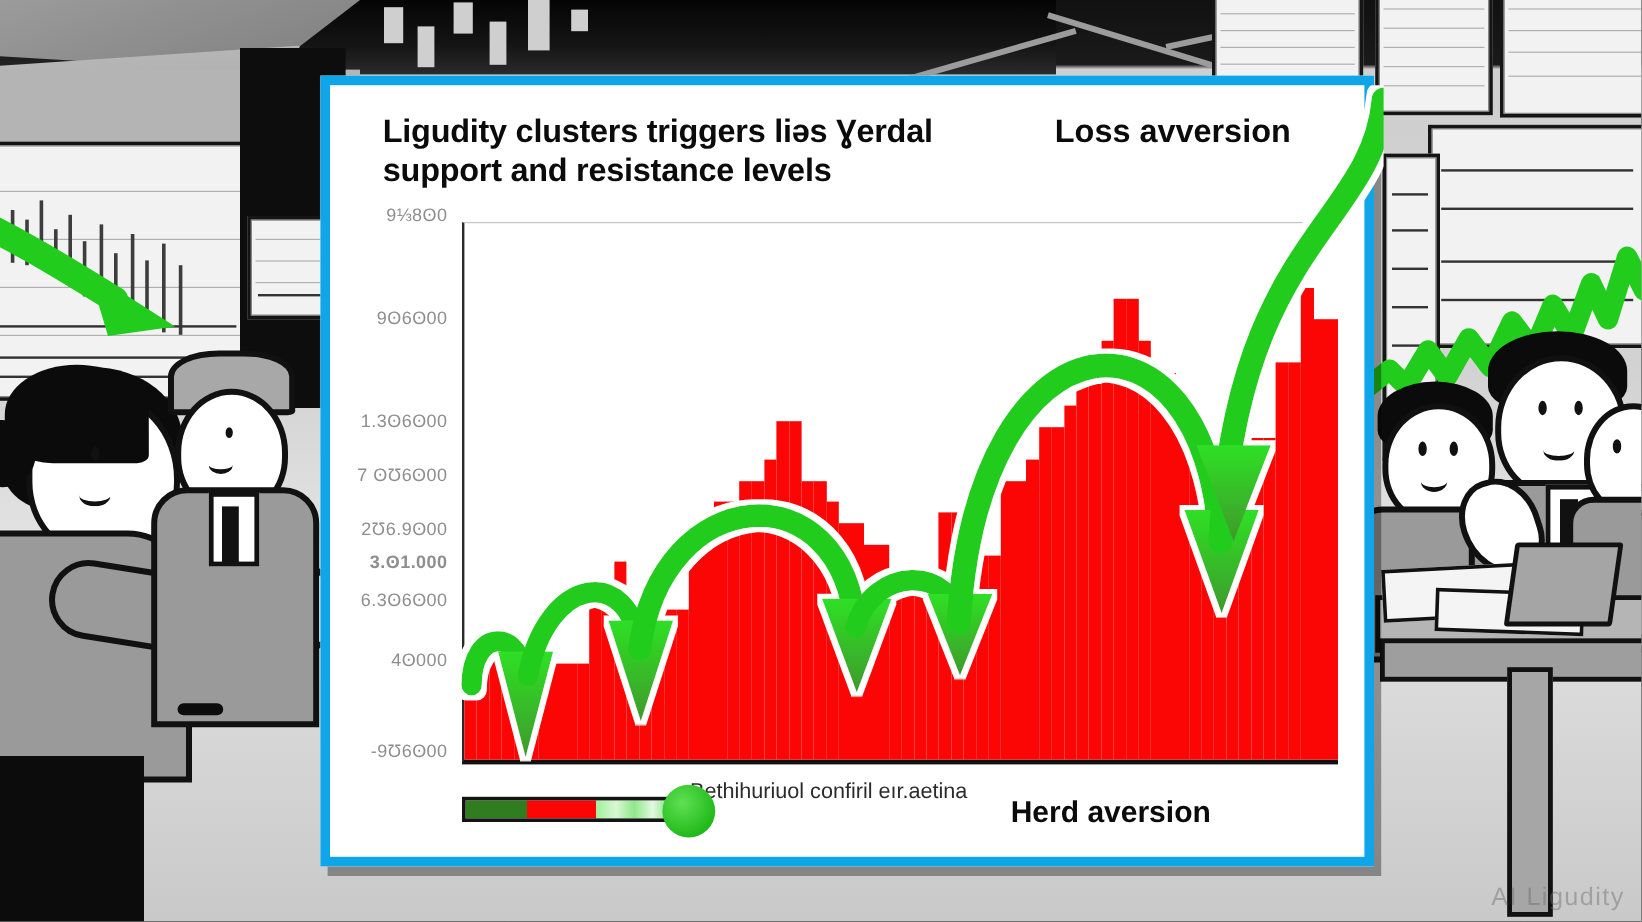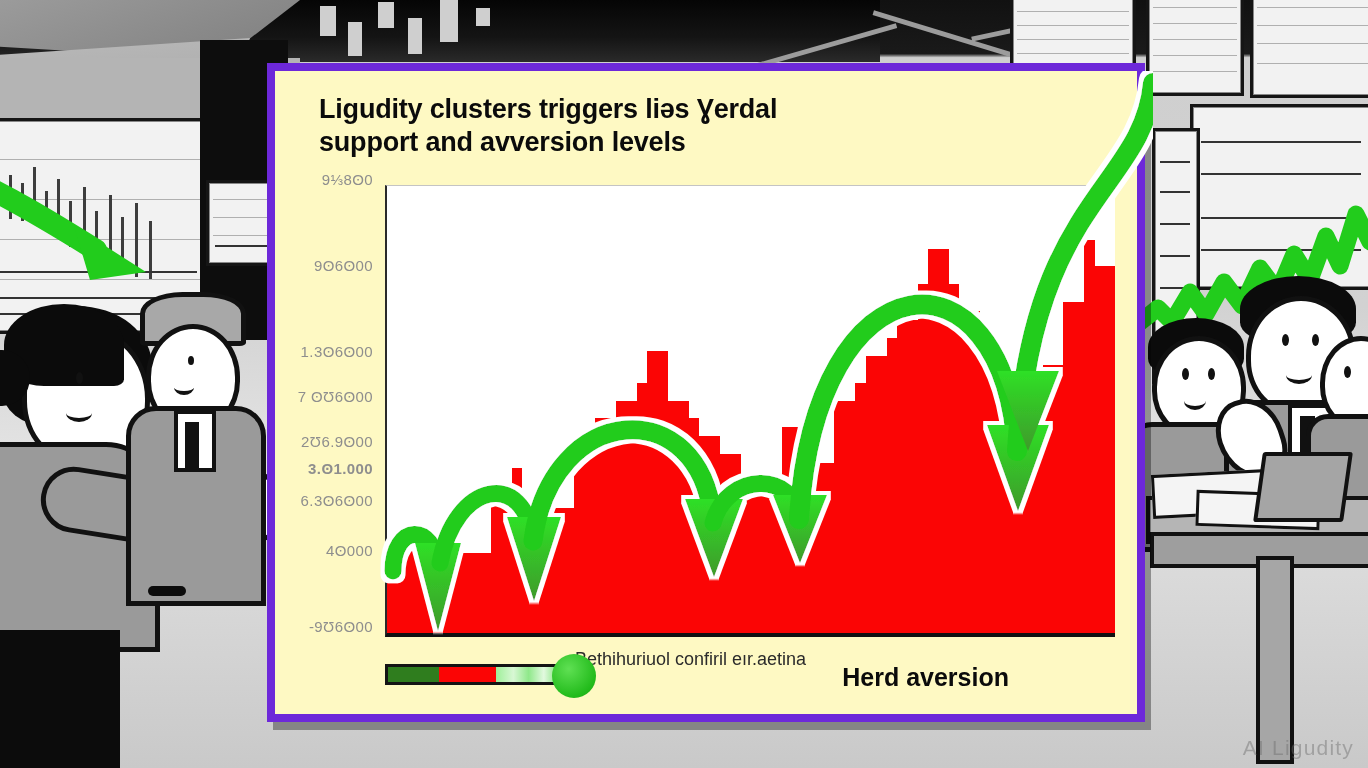--- a/index.html
+++ b/index.html
@@ -47,21 +47,21 @@
   
   .desk{position:absolute;background:#b5b5b5;border:4px solid #111;}
   .paper{position:absolute;background:#f4f4f4;border:3px solid #111;}
   .laptop{position:absolute;background:#a5a5a5;border:4px solid #111;border-radius:3px;}
 
   .watermark{position:absolute;right:14px;bottom:8px;color:#6e6e6e;opacity:.45;
       font-size:21px;letter-spacing:1.2px;font-family:"Liberation Sans",sans-serif;}
 
   
   #panel{position:absolute;left:267px;top:63px;width:878px;height:659px;
-      background:#fef9c3;border:8px solid #6d28d9;box-sizing:border-box;
+      background:#ffffff;border:8px solid #0ea5e9;box-sizing:border-box;
       box-shadow:6px 8px 0 rgba(0,0,0,.35);}
 
   .headline{position:absolute;left:44px;top:22px;width:560px;
       font-size:27px;font-weight:bold;line-height:1.22;color:#0b0b0b;letter-spacing:-.2px;}
   .headline-right{position:absolute;right:28px;top:22px;width:230px;text-align:left;
       font-size:27px;font-weight:bold;line-height:1.22;color:#0b0b0b;}
 
   
   #plot{position:absolute;left:110px;top:114px;width:730px;height:452px;
       background:#fff;border-top:1px solid #c4c4c4;border-left:2px solid #2a2a2a;
@@ -247,24 +247,25 @@
     <div class="paper" style="left:1196px;top:492px;width:118px;height:30px;transform:rotate(2deg);"></div>
     <div class="laptop" style="left:1258px;top:452px;width:82px;height:62px;transform:skewX(-8deg);"></div>
 
     <div class="watermark">AI Ligudity</div>
   </div>
 
   <div id="panel">
 
     <div class="headline">
       <div>Ligudity clusters triggers liəs Ɣerdal</div>
-      <div>support and avversion levels</div>
+      <div>support and resistance levels</div>
     </div>
 
     <div class="headline-right">
+      <div>Loss avversion</div>
     </div>
 
     <div class="ylabs">
         <div class="ylab" style="top: -8px;">9⅓8ʘ0</div>
         <div class="ylab" style="top: 77.88px;">9ʘ6ʘ00</div>
         <div class="ylab" style="top: 163.76px;">1.3ʘ6ʘ00</div>
         <div class="ylab" style="top: 208.96px;">7 ʘƱ6ʘ00</div>
         <div class="ylab" style="top: 254.16px;">2Ʊ6.9ʘ00</div>
         <div class="ylab" style="top: 281.28px; font-weight: bold;">3.ʘ1.000</div>
         <div class="ylab" style="top: 312.92px;">6.3ʘ6ʘ00</div>

